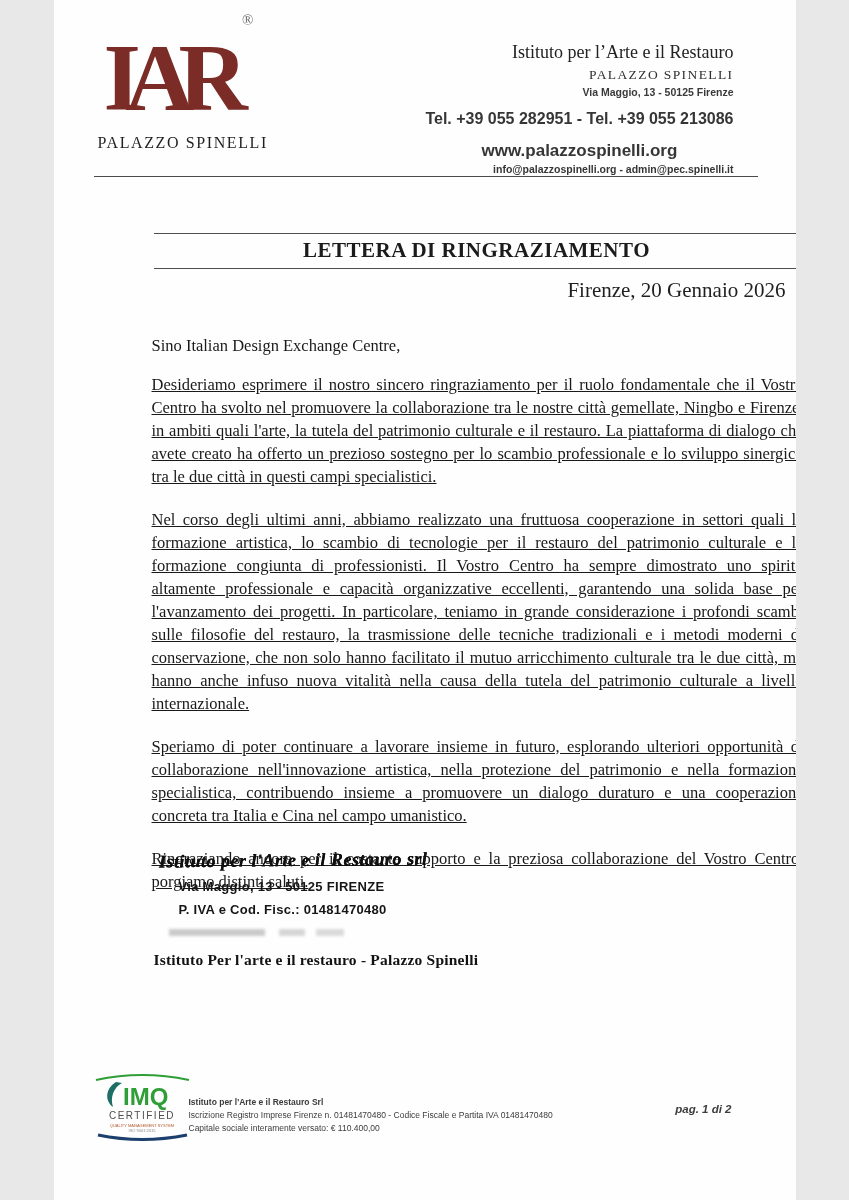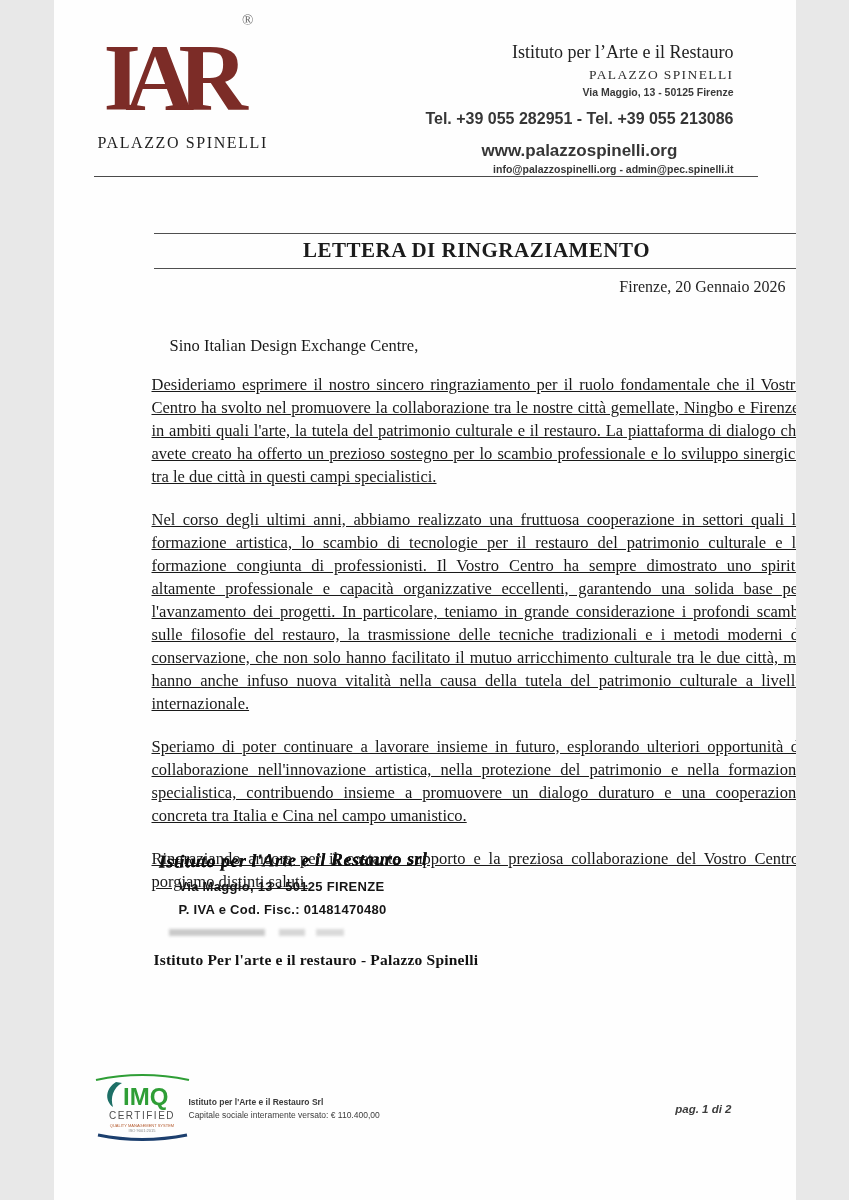--- a/index.html
+++ b/index.html
@@ -42,29 +42,29 @@
     position:absolute; left:100px; top:233px; width:646px;
     border-top:1.5px solid #4f4f4f; border-bottom:1.5px solid #4f4f4f;
     padding:4px 0 5px 0; text-align:center;
   }
   .title-text {
     font-family:"Liberation Serif", serif; font-weight:bold; font-size:21px;
     letter-spacing:0.5px; color:#1b1b1b;
   }
   .dateline {
     position:absolute; top:278px; left:100px; width:632px; text-align:right;
-    font-size:16px; color:#1f1f1f;
+    font-size:21px; color:#1f1f1f;
   }
 
   
   .letter-body {
     position:absolute; left:98px; top:334px; width:652px;
     font-size:16.5px; line-height:23px; color:#191919;
   }
-  .letter-body .salutation { margin-bottom:7px;margin-left:18px; }
+  .letter-body .salutation { margin-bottom:7px; }
   .letter-body p.para { text-align:justify; margin:16px 0 20px 0;text-decoration:underline; }
 
   
   .stamp { position:absolute; left:105px; top:850px; color:#101010; }
   .stamp-script {
     font-family:"Liberation Serif", serif; font-style:italic; font-weight:bold;
     font-size:18px; letter-spacing:0.5px; transform:rotate(-0.6deg);
     text-shadow:0 0 0.6px #000; white-space:nowrap;
   }
   .stamp-address, .stamp-vat {
@@ -146,18 +146,19 @@
       <text x="33" y="33" font-family="Liberation Sans, sans-serif" font-size="24" font-weight="bold" fill="#2f9e36">IMQ</text>
       <text x="52" y="47" text-anchor="middle" font-family="Liberation Sans, sans-serif" font-size="10" letter-spacing="1.5" fill="#4d4d4d">CERTIFIED</text>
       <text x="52" y="55" text-anchor="middle" font-family="Liberation Sans, sans-serif" font-size="4" fill="#b45a2e">QUALITY MANAGEMENT SYSTEM</text>
       <text x="52" y="60" text-anchor="middle" font-family="Liberation Sans, sans-serif" font-size="4" fill="#8a8a8a">ISO 9001:2015</text>
       <path d="M8,63 Q52,72 97,63" stroke="#1c3f6e" stroke-width="3" fill="none"></path>
     </svg>
   </div>
 
   <div class="footer-text">
     <div class="bold">Istituto per l'Arte e il Restauro Srl</div>
+    <div>Iscrizione Registro Imprese Firenze  n. 01481470480 - Codice Fiscale e Partita IVA 01481470480</div>
     <div>Capitale sociale interamente versato: € 110.400,00</div>
   </div>
 
   <div class="page-number">pag. 1 di 2</div>
 
 </div>
 
 </body></html>

